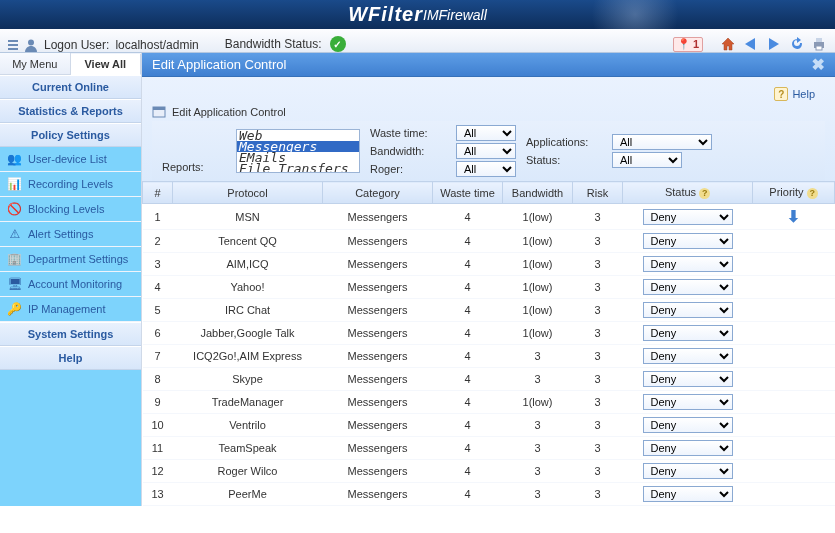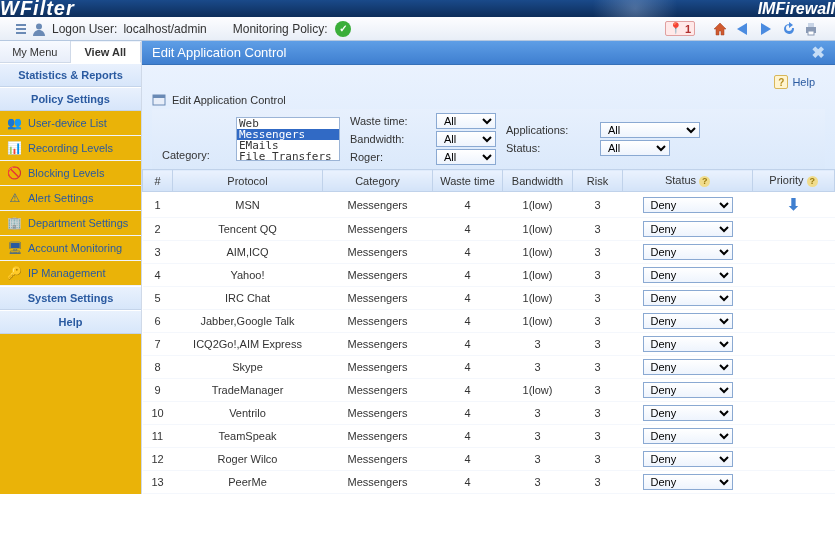--- a/index.html
+++ b/index.html
@@ -1,35 +1,35 @@
 <!DOCTYPE html>
 <html><head>
 <meta charset="utf-8">
 <style>
   * { box-sizing: border-box; margin: 0; padding: 0; }
   body { font-family: Arial, sans-serif; font-size: 12px; color: #333; background: #fff; width: 835px; }
   
   .header-bar {
-    height: 17px;
+    height: 29px;
     background: linear-gradient(to bottom, #1a4a8a 0%, #0d2d5a 100%);
-    display: flex; align-items: center; justify-content: space-between;
+    display: flex; align-items: center; justify-content: center;
     padding: 0 0; color: #fff;
     position: relative;
   }
   .header-bar::before {
     content: ""; position: absolute; right: 140px; top: 0; bottom: 0; width: 120px;
     background: radial-gradient(circle at center, rgba(180,200,230,0.35) 0%, rgba(0,0,0,0) 70%);
   }
   .logo { font-size: 20px; font-weight: bold; font-style: italic; letter-spacing: 1px; }
-  .brand { font-size: 16px; font-weight: bold; font-style: italic; }
+  .brand { font-size: 14px; font-weight: normal; font-style: italic; }
   
   .status-bar {
     height: 24px; background: linear-gradient(to bottom, #fdfdff, #e8eef7);
     border-bottom: 1px solid #b5c8e0;
-    display: flex; align-items: center; padding: 0 16px; gap: 6px;
+    display: flex; align-items: flex-end; padding: 0 8px; gap: 6px;
     color: #333;
   }
   .status-bar .left { display: flex; align-items: center; gap: 6px; flex: 0 0 auto; }
   .status-bar .mid { display: flex; align-items: center; gap: 8px; margin-left: 20px; flex: 1; }
   .status-bar .right { display: flex; align-items: center; gap: 6px; }
   .status-ok {
     width: 16px; height: 16px; border-radius: 50%; background: #3aae3a;
     display: inline-flex; align-items: center; justify-content: center;
     color: #fff; font-size: 10px; font-weight: bold;
   }
@@ -42,21 +42,21 @@
   .tri-left { width: 0;height:0;border-top:6px solid transparent;border-bottom:6px solid transparent;border-right:10px solid #4a8be0; }
   .tri-right{ width:0;height:0;border-top:6px solid transparent;border-bottom:6px solid transparent;border-left:10px solid #4a8be0; }
   .home-icon { width:14px;height:14px; }
   .home-icon svg, .refresh-icon svg, .printer-icon svg, .menu-icon svg, .user-icon svg { display:block; }
   .refresh-icon, .printer-icon { width:16px;height:16px; }
   .menu-icon { width:10px;height:14px; display:flex;flex-direction:column;justify-content:space-between;padding:2px 0;}
   .menu-icon span{height:2px;background:#6a8ab5;}
   .user-icon { width:14px; height:14px; }
   
   .main { display: flex; }
-  .sidebar { width: 142px; background: #eab308; border-right: 1px solid #cfd9e8;}
+  .sidebar { width: 142px; background: #7dd3fc; border-right: 1px solid #cfd9e8;}
   .tabs { display:flex; height:22px; border-bottom:1px solid #cfd9e8; background:#eef3fb;}
   .tab { flex:1; display:flex;align-items:center;justify-content:center; font-size:11px; border-right:1px solid #cfd9e8; background:linear-gradient(#f7faff,#e8eef9); cursor:pointer;}
   .tab.active{ background:#fff; font-weight:bold; border-bottom:1px solid #fff; position:relative; top:1px;}
   .side-section{ background:linear-gradient(#e9f1fd,#d7e6fa); border-top:1px solid #fff; border-bottom:1px solid #c4d4ea; padding:5px 0; text-align:center; font-weight:bold; color:#2a5aa0; font-size:11px; cursor:pointer;}
   .side-item{ display:flex; align-items:center; gap:6px; padding:5px 8px; font-size:11px; color:#2a5aa0; cursor:pointer; border-bottom:1px solid #f0f4fb;}
   .side-item .ico{ width:14px;height:14px; display:inline-flex;align-items:center;justify-content:center; font-size:12px;}
   
   .content { flex:1; display:flex; flex-direction:column; background:#fff;}
   .content-header{
     height:24px; background:linear-gradient(#5e9ee6,#3f7fd0); border-bottom:1px solid #3670b8;
@@ -71,29 +71,29 @@
   .help-link{ display:flex;align-items:center; gap:4px; color:#2a5aa0; font-size:11px; cursor:pointer;}
   .help-qm{ width:14px;height:14px;border:1px solid #d8b75a;background:#fff4d0;color:#b58e20;border-radius:2px;display:inline-flex;align-items:center;justify-content:center;font-size:10px;font-weight:bold;}
   .crumb-row{ display:flex; align-items:center; gap:6px; font-size:11px; color:#333; padding:2px 0;}
   .crumb-icon{ width:14px;height:14px;display:inline-flex;align-items:center;justify-content:center;}
   
   .filter-row{ display:flex; align-items:center; gap:10px; padding:4px 10px; background:linear-gradient(#e7f0fd,#dbe9fb);}
   .filter-label{ font-size:11px; color:#333; min-width:68px;}
   select, input[type=text]{
     font-size:11px; border:1px solid #9bb4d6; background:#fff; padding:0 3px;
   }
-  .multisel{ width:104px; height:44px; overflow:auto; border:1px solid #9bb4d6; background:#fff; font-family:monospace; font-size:11px;}
+  .multisel{ width:124px; height:44px; overflow:auto; border:1px solid #9bb4d6; background:#fff; font-family:monospace; font-size:13px;font-style:italic;}
   .multisel div{ padding:0 2px; line-height:11px; white-space:nowrap;}
   .multisel .sel{ background:#316ac5; color:#fff;}
   
   .filter-mid{ display:flex; flex-direction:column; gap:2px; }
   .filter-mid-row{ display:flex; align-items:center; gap:12px;}
   .filter-mid-row label{ min-width:74px; font-size:11px;}
   .filter-right{ display:flex; flex-direction:column; gap:2px; }
-  .filter-right-row{ display:flex; align-items:center; gap:14px;}
+  .filter-right-row{ display:flex; align-items:center; gap:6px;}
   .filter-right-row label{ min-width:80px; font-size:11px;}
   
   .table-wrap{ flex:1; overflow:auto; }
   table{ width:100%; border-collapse:collapse; font-size:11px;}
   thead th{
     background:linear-gradient(#eaf2fe,#d3e3f8); border:1px solid #c0d2ea; padding:4px 6px;
     font-weight:normal; color:#333;
   }
   tbody td{ padding:3px 6px; text-align:center; border-bottom:1px solid #f4f7fc;}
   .qm{ display:inline-block; width:11px;height:11px; border-radius:50%; background:#f0dc8c; color:#9a7a10; font-size:9px; line-height:11px; font-weight:bold;}
@@ -118,21 +118,21 @@
     <span class="user-icon">
       <svg viewBox="0 0 14 14">
           <circle cx="7" cy="4.5" r="3" fill="#6a8ab5"></circle>
           <path d="M1 14c0-3.3 2.7-6 6-6s6 2.7 6 6" fill="#6a8ab5"></path>
         </svg>
     </span>
     <span>Logon User:</span>
     <span>localhost/admin</span>
   </div>
   <div class="mid">
-    <span>Monitoring Policy:</span>
+    <span>Bandwidth Status:</span>
     <span class="status-ok">✓</span>
   </div>
   <div class="right">
     <span class="pin-badge">
       <span>📍</span>
       <span>1</span>
     </span>
     <span style="width:6px"></span>
     <span class="home-icon">
       <svg viewBox="0 0 14 14">
@@ -160,20 +160,21 @@
   </div>
 </div>
 
 <div class="main">
 
   <div class="sidebar">
     <div class="tabs">
       <div class="tab">My Menu</div>
       <div class="tab active">View All</div>
     </div>
+    <div class="side-section">Current Online</div>
     <div class="side-section">Statistics &amp; Reports</div>
     <div class="side-section">Policy Settings</div>
 
     <div class="side-item">
       <span class="ico">👥</span>
       <span>User-device List</span>
     </div>
     <div class="side-item">
       <span class="ico">📊</span>
       <span>Recording Levels</span>
@@ -221,21 +222,21 @@
           <svg viewBox="0 0 14 14">
               <rect x="1" y="2" width="12" height="10" fill="#e8eef9" stroke="#6a8ab5"></rect>
               <rect x="1" y="2" width="12" height="3" fill="#6a8ab5"></rect>
             </svg>
         </span>
         <span>Edit Application Control</span>
       </div>
 
       <div class="filter-row">
         <div style="display:flex;align-items:flex-end;gap:6px;">
-          <span class="filter-label">Category:</span>
+          <span class="filter-label">Reports:</span>
           <div class="multisel" id="category-list">
               <div>Web</div>
               <div class="sel">Messengers</div>
               <div>EMails</div>
               <div>File Transfers</div>
             </div>
         </div>
         <div class="filter-mid">
           <div class="filter-mid-row">
             <label>Waste time:</label>

